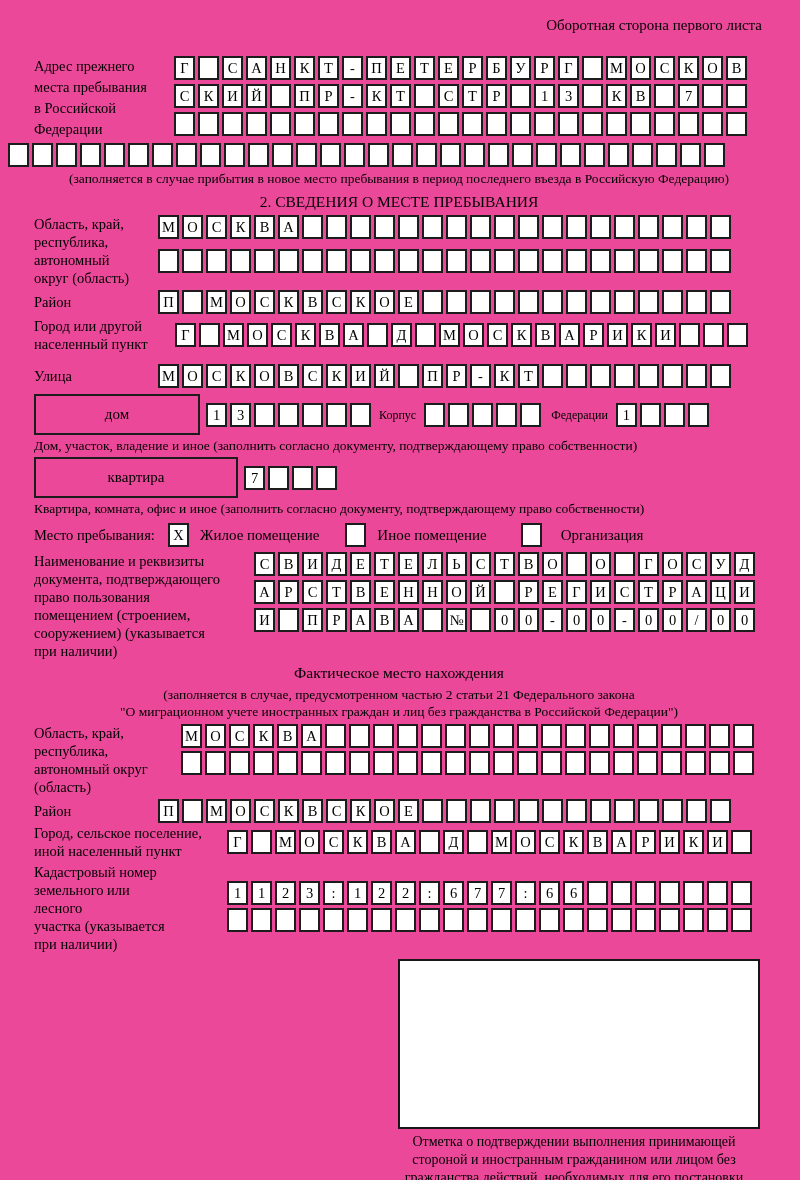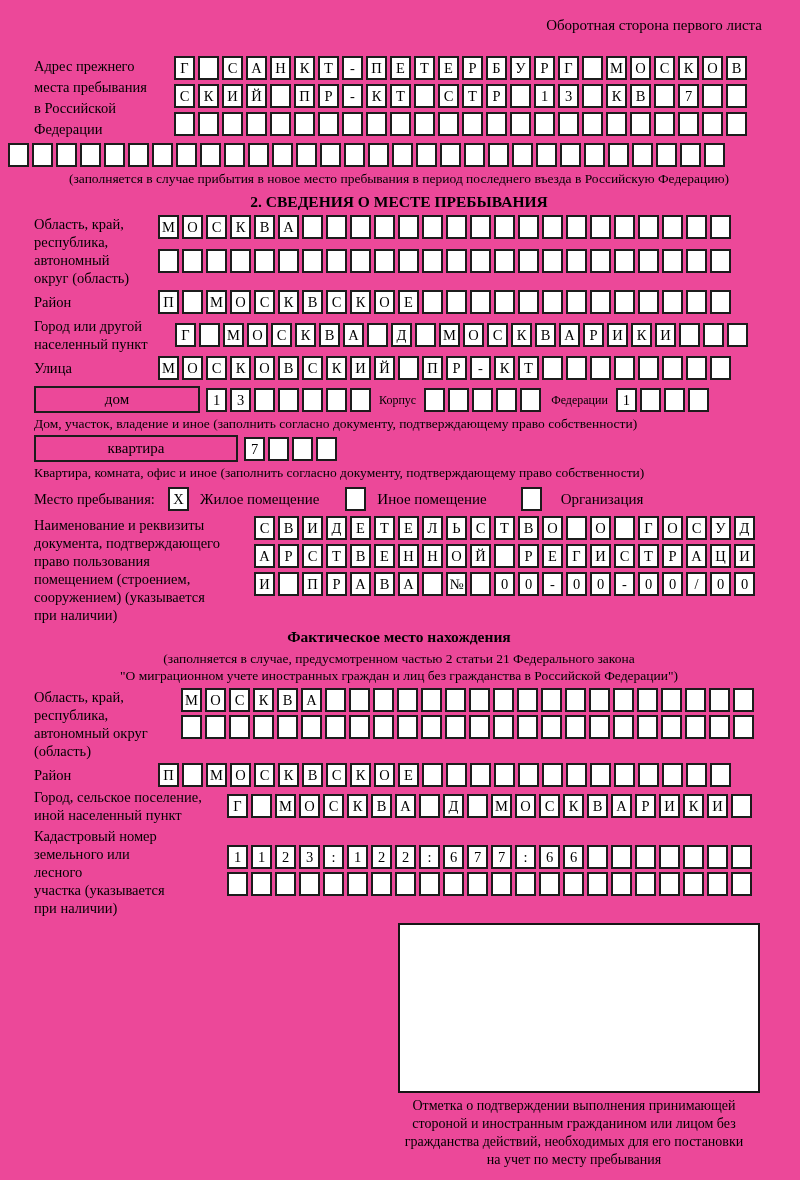--- a/index.html
+++ b/index.html
@@ -13,22 +13,22 @@
   .lbl{white-space:pre-line;line-height:18px;font-size:14.5px;flex:0 0 auto}
   .lbl21{line-height:21px}
   .boxcol{display:flex;flex-direction:column;row-gap:4px}
   .gap10{row-gap:10px}
   .gap3{row-gap:3px}
   .boxrow{display:flex;flex-wrap:nowrap}
   .cbox{flex:0 0 auto;width:21px;height:24px;border:2px solid #1c1c1c;margin-right:3px;
         text-align:center;line-height:21px;font-size:14.5px;box-sizing:border-box;background:#fff}
   .note{font-size:13.5px;line-height:16px}
   .center{text-align:center}
-  .title{font-size:15.5px;font-weight:bold;text-align:center;line-height:19px}
-  .widebox{border:2px solid #1c1c1c;height:27px;display:flex;align-items:center;
+  .title{font-size:15.5px;font-weight:normal;text-align:center;line-height:19px}
+  .widebox{border:2px solid #1c1c1c;height:41px;display:flex;align-items:center;
            justify-content:center;box-sizing:border-box;flex:0 0 auto;font-size:15px}
   .inline-lbl{font-size:12px;line-height:26px;flex:0 0 auto}
   .optlbl{font-size:15px;margin-left:8px}
   .w140{width:140px}.w124{width:124px}.w141{width:141px}.w220{width:220px}
   .w147{width:147px}.w193{width:193px}
   .stamp-box{width:362px;height:170px;border:2px solid #161616;margin-left:364px;
              box-sizing:border-box;background:#fff}
   .stamp-caption{width:420px;margin-left:330px;text-align:center;font-size:14px;
                  line-height:18px;white-space:pre-line;margin-top:4px}
 </style>
@@ -276,21 +276,21 @@
         <span class="cbox">Р</span>
         <span class="cbox">И</span>
         <span class="cbox">К</span>
         <span class="cbox">И</span>
         <span class="cbox"></span>
         <span class="cbox"></span>
         <span class="cbox"></span>
       </div>
   </div>
 
-  <div class="frow vcenter" style="margin-top:3px">
+  <div class="frow vcenter" style="margin-top:11px">
     <div class="lbl w124">Улица</div>
     <div class="boxrow">
         <span class="cbox">М</span>
         <span class="cbox">О</span>
         <span class="cbox">С</span>
         <span class="cbox">К</span>
         <span class="cbox">О</span>
         <span class="cbox">В</span>
         <span class="cbox">С</span>
         <span class="cbox">К</span>

